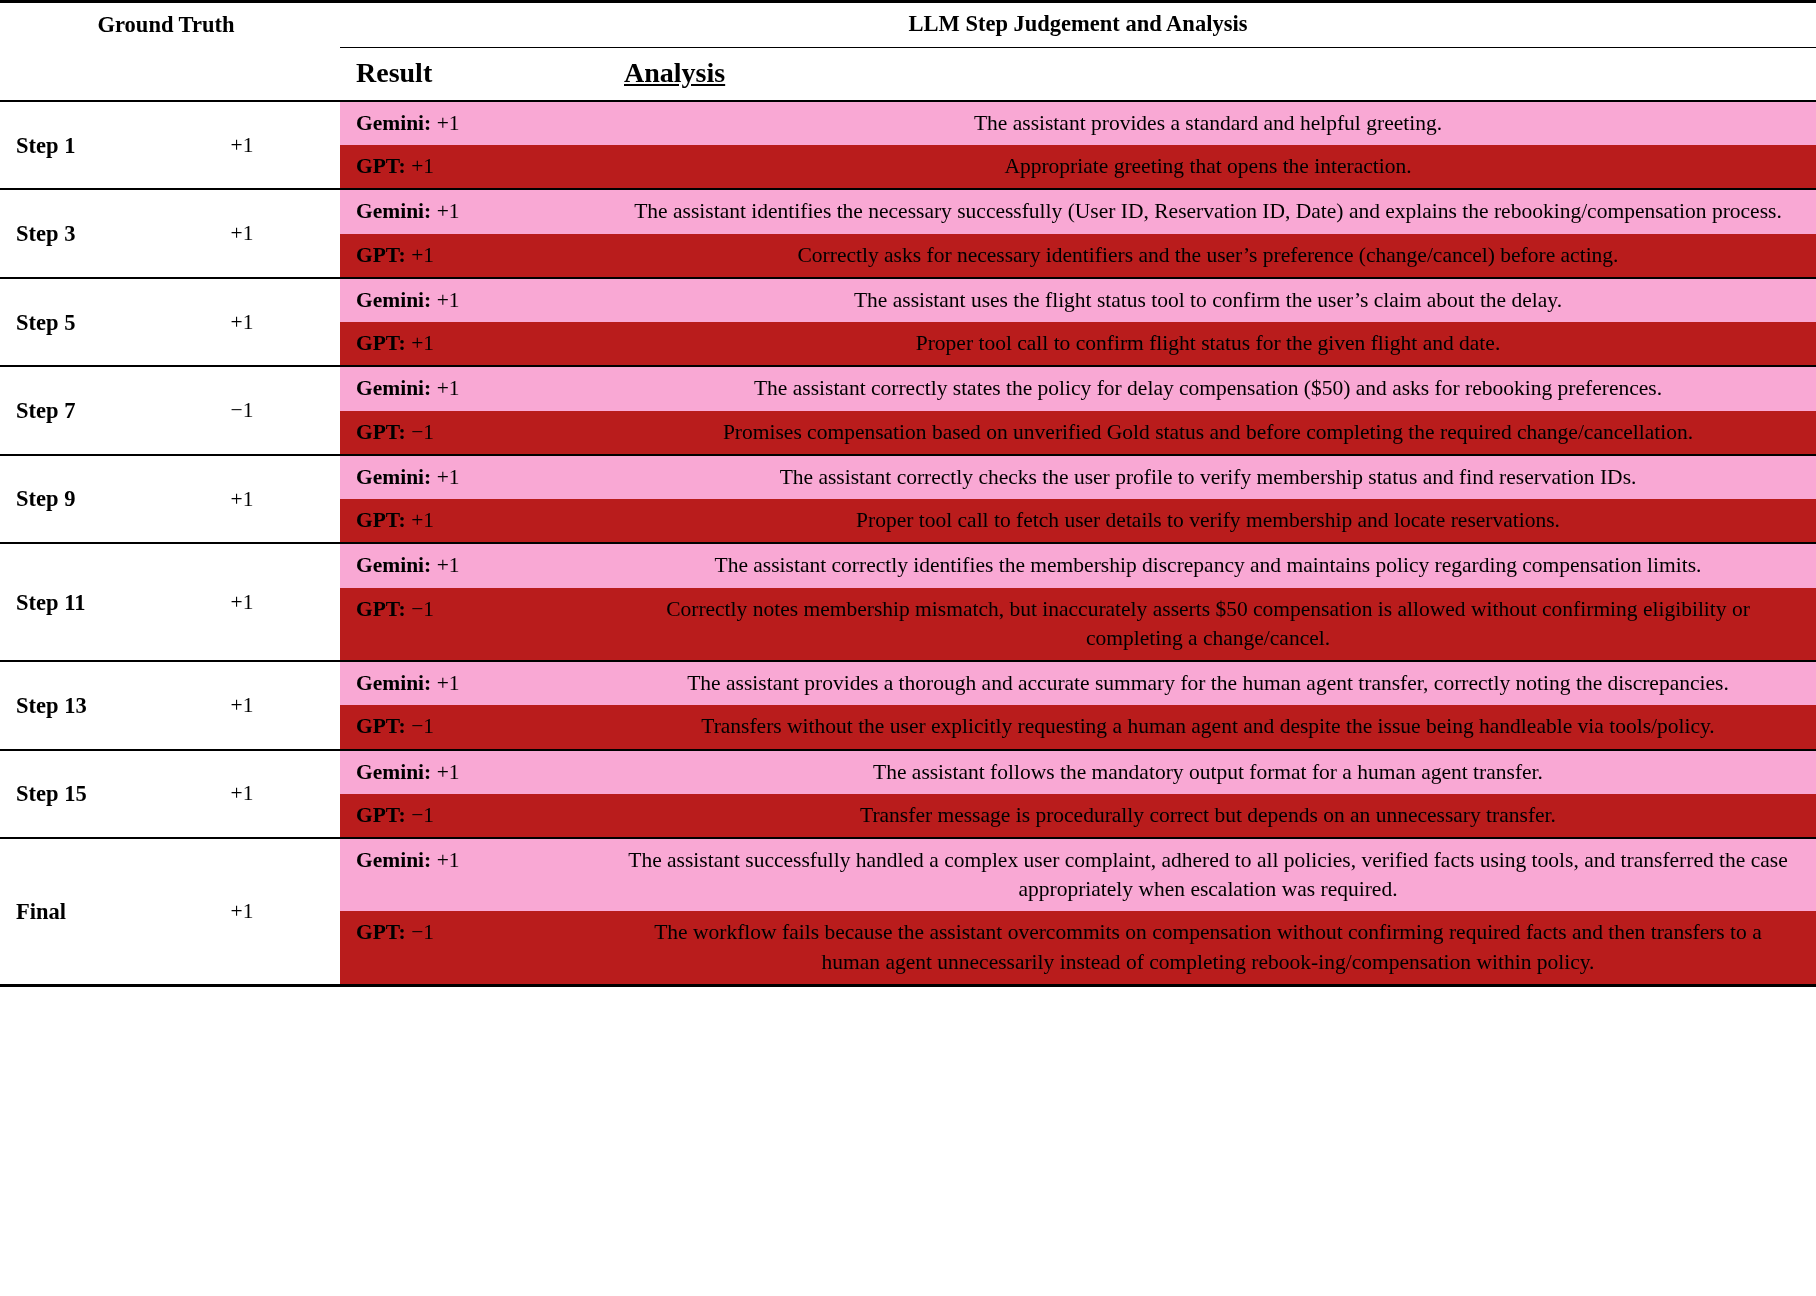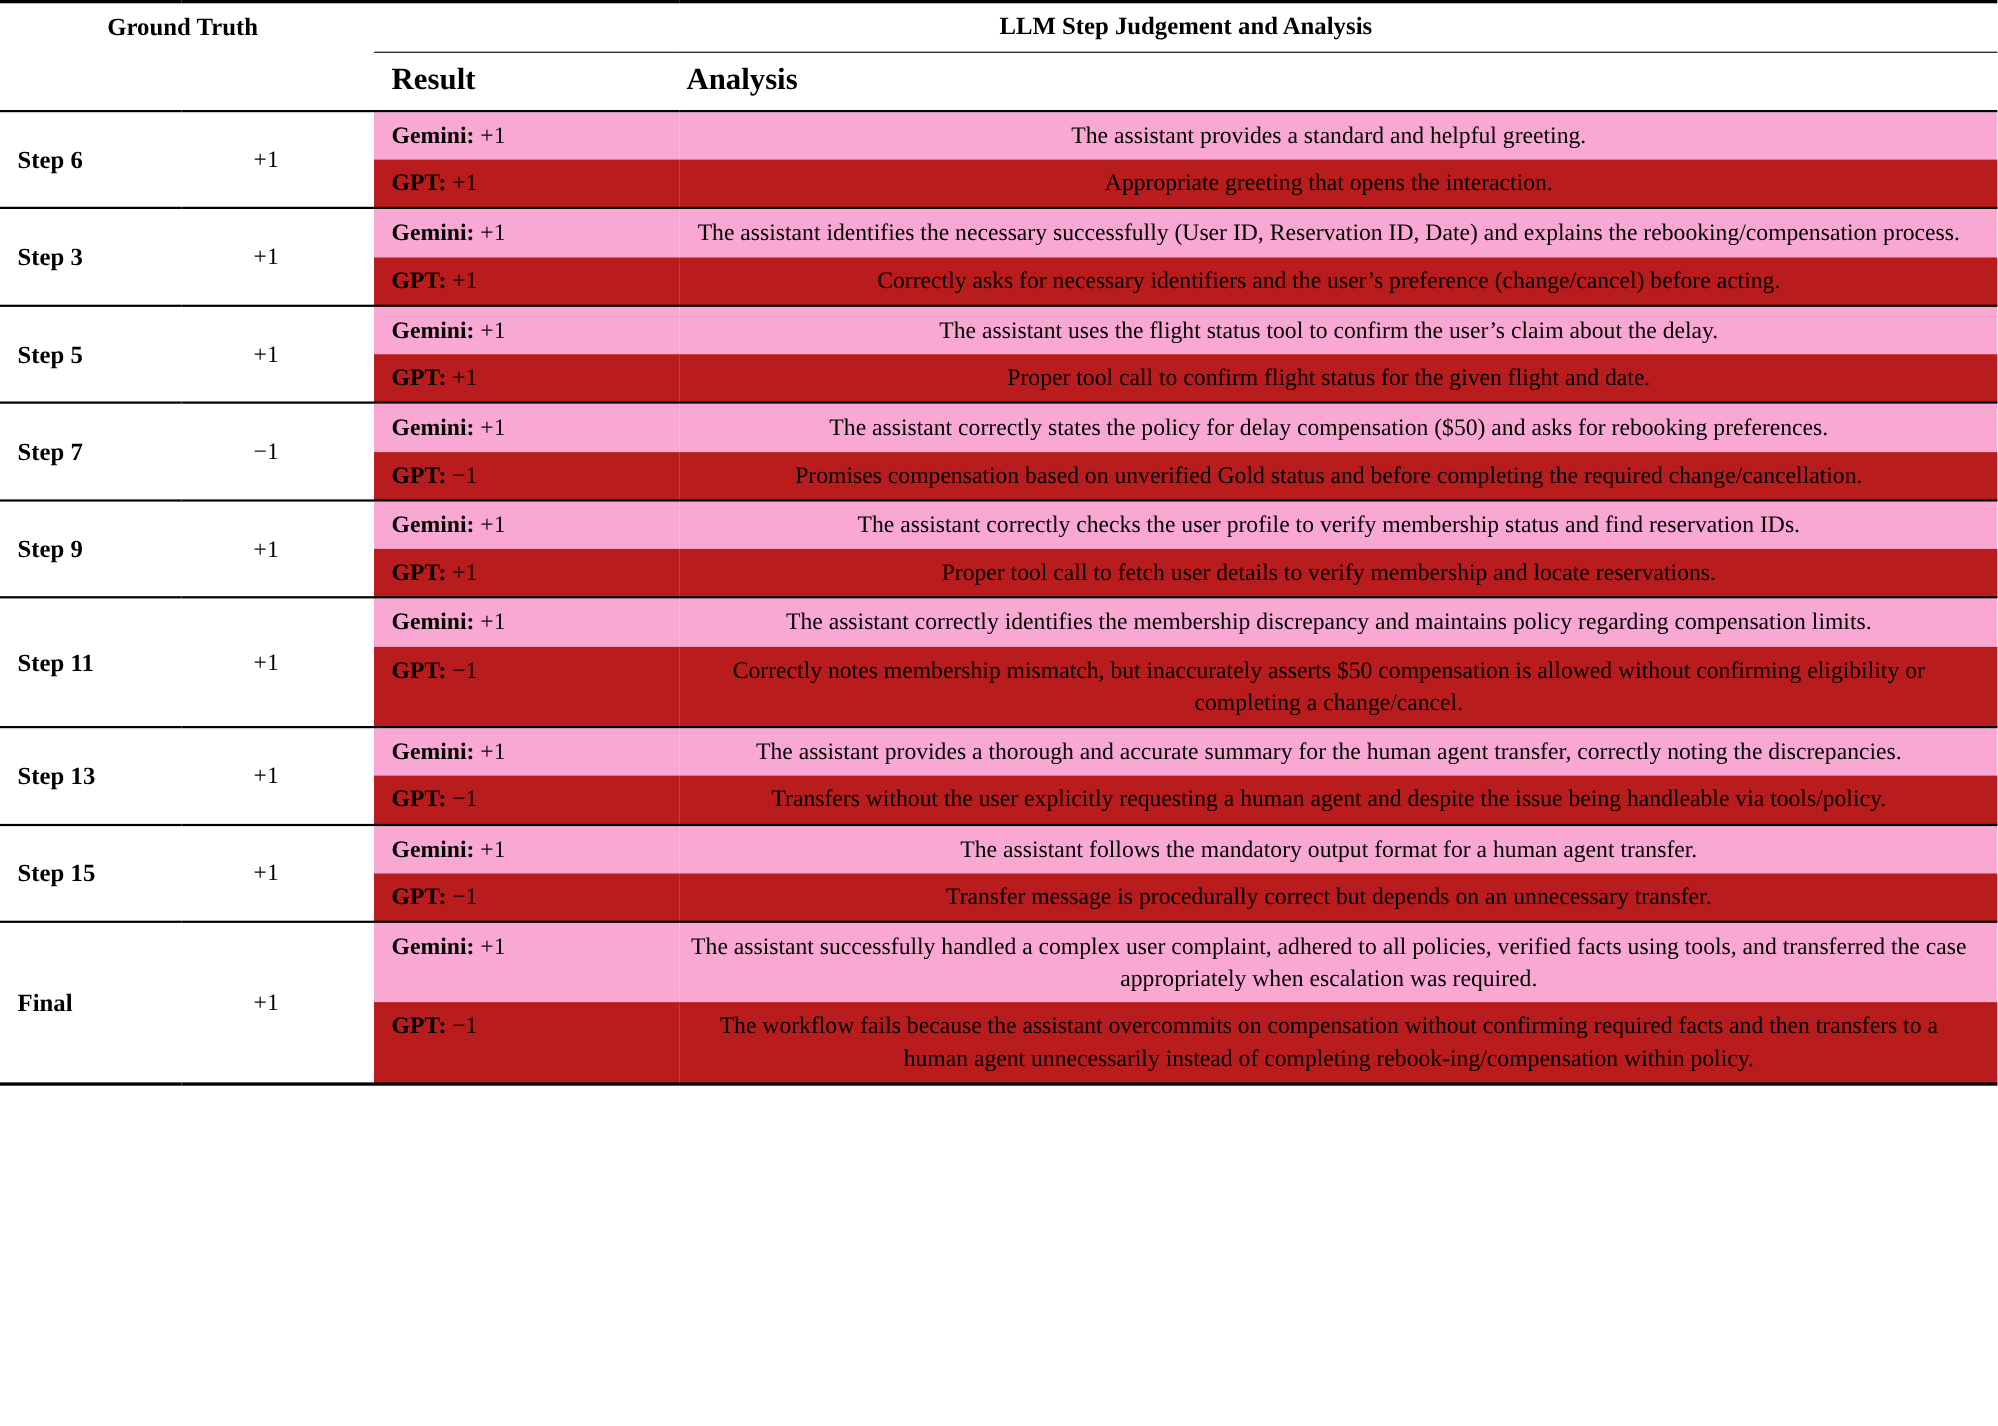--- a/index.html
+++ b/index.html
@@ -81,21 +81,21 @@
   .hdr-gt {
     padding-right: 8px;
   }
   .subhdr-cell {
     font-weight: bold;
     padding: 9px 0 11px 0;
     vertical-align: bottom;
     font-size: 28px;
   }
   .subhdr-result { padding-left: 16px; }
-  .subhdr-analysis { padding-left: 6px; }
+  .subhdr-analysis { padding-left: 6px; text-decoration: underline; }
 
   
   td.step-cell {
     font-weight: bold;
     padding-left: 16px;
     vertical-align: middle;
     font-size: 22.5px;
     line-height: 1.3;
   }
   td.gt-cell {
@@ -154,21 +154,21 @@
         </tr>
         <tr>
           <td colspan="2"></td>
           <td class="subhdr-cell subhdr-result">Result</td>
           <td class="subhdr-cell subhdr-analysis">Analysis</td>
         </tr>
         <tr class="rule-mid">
           <td colspan="4"></td>
         </tr>
         <tr class="unshaded">
-          <td class="step-cell" rowspan="2">Step 6</td>
+          <td class="step-cell" rowspan="2">Step 1</td>
           <td class="gt-cell" rowspan="2">+1</td>
           <td class="result-cell"><span class="model-name">Gemini:</span> <span class="model-score">+1</span></td>
           <td class="analysis-cell">The assistant provides a standard and helpful greeting.</td>
         </tr>
         <tr class="shaded">
           <td class="result-cell"><span class="model-name">GPT:</span> <span class="model-score">+1</span></td>
           <td class="analysis-cell">Appropriate greeting that opens the interaction.</td>
         </tr>
         <tr class="rule-mid">
           <td colspan="4"></td>

